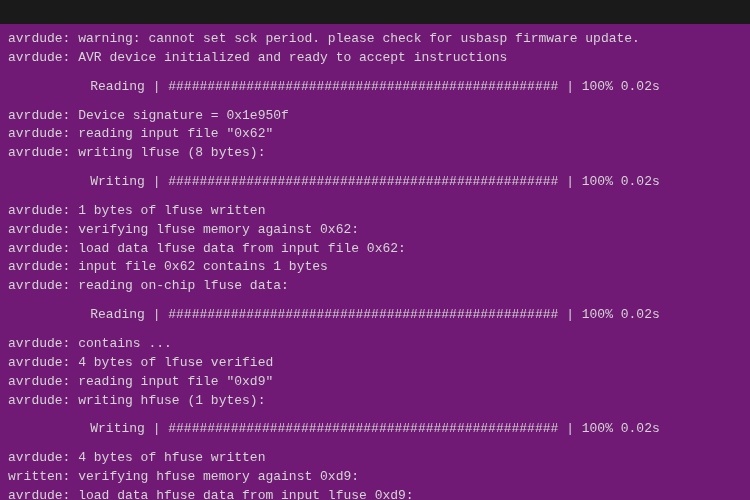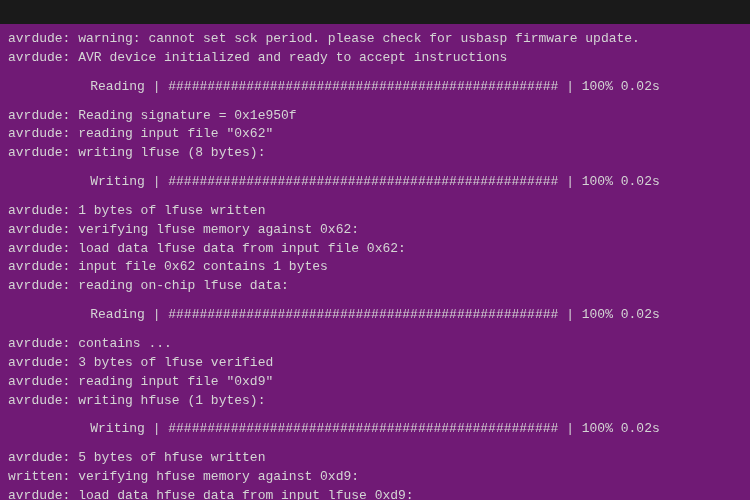--- a/index.html
+++ b/index.html
@@ -41,38 +41,38 @@
   </style>
 </head>
 <body>
 
 <div class="terminal">
 <span class="line">avrdude: warning: cannot set sck period. please check for usbasp firmware update.</span>
     <span class="line">avrdude: AVR device initialized and ready to accept instructions</span>
     <span class="line-empty"></span>
     <span class="progress-line">Reading | ################################################## | 100% 0.02s</span>
     <span class="line-empty"></span>
-    <span class="line">avrdude: Reading signature = 0x1e950f</span>
+    <span class="line">avrdude: Device signature = 0x1e950f</span>
     <span class="line">avrdude: reading input file "0x62"</span>
     <span class="line">avrdude: writing lfuse (8 bytes):</span>
     <span class="line-empty"></span>
     <span class="progress-line">Writing | ################################################## | 100% 0.02s</span>
     <span class="line-empty"></span>
     <span class="line">avrdude: 1 bytes of lfuse written</span>
     <span class="line">avrdude: verifying lfuse memory against 0x62:</span>
     <span class="line">avrdude: load data lfuse data from input file 0x62:</span>
     <span class="line">avrdude: input file 0x62 contains 1 bytes</span>
     <span class="line">avrdude: reading on-chip lfuse data:</span>
     <span class="line-empty"></span>
     <span class="progress-line">Reading | ################################################## | 100% 0.02s</span>
     <span class="line-empty"></span>
     <span class="line">avrdude: contains ...</span>
-    <span class="line">avrdude: 3 bytes of lfuse verified</span>
+    <span class="line">avrdude: 4 bytes of lfuse verified</span>
     <span class="line">avrdude: reading input file "0xd9"</span>
     <span class="line">avrdude: writing hfuse (1 bytes):</span>
     <span class="line-empty"></span>
     <span class="progress-line">Writing | ################################################## | 100% 0.02s</span>
     <span class="line-empty"></span>
-    <span class="line">avrdude: 5 bytes of hfuse written</span>
+    <span class="line">avrdude: 4 bytes of hfuse written</span>
     <span class="line">written: verifying hfuse memory against 0xd9:</span>
     <span class="line">avrdude: load data hfuse data from input lfuse 0xd9:</span>
     <span class="line">avrdude: input file 0xd9 contains 1 bytes</span>
   </div>
 
 </body></html>

